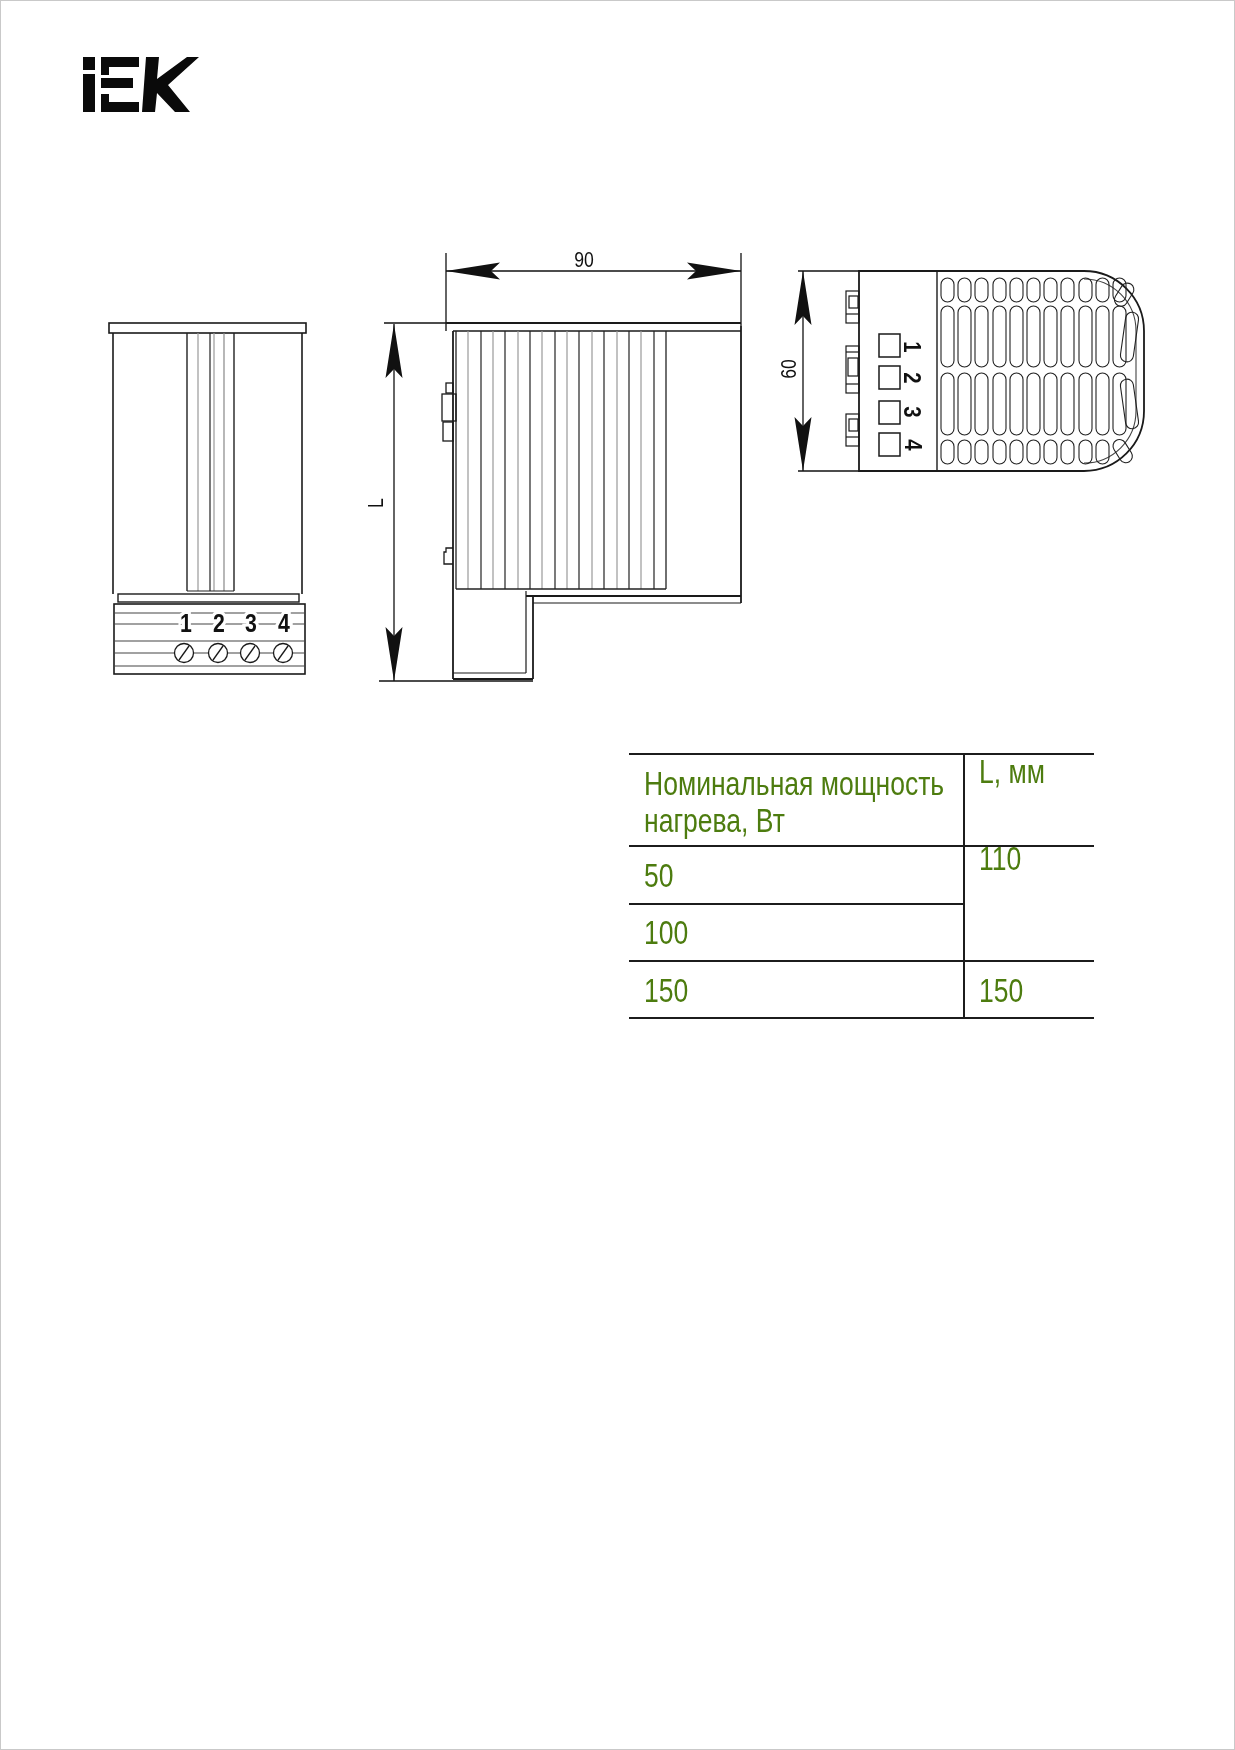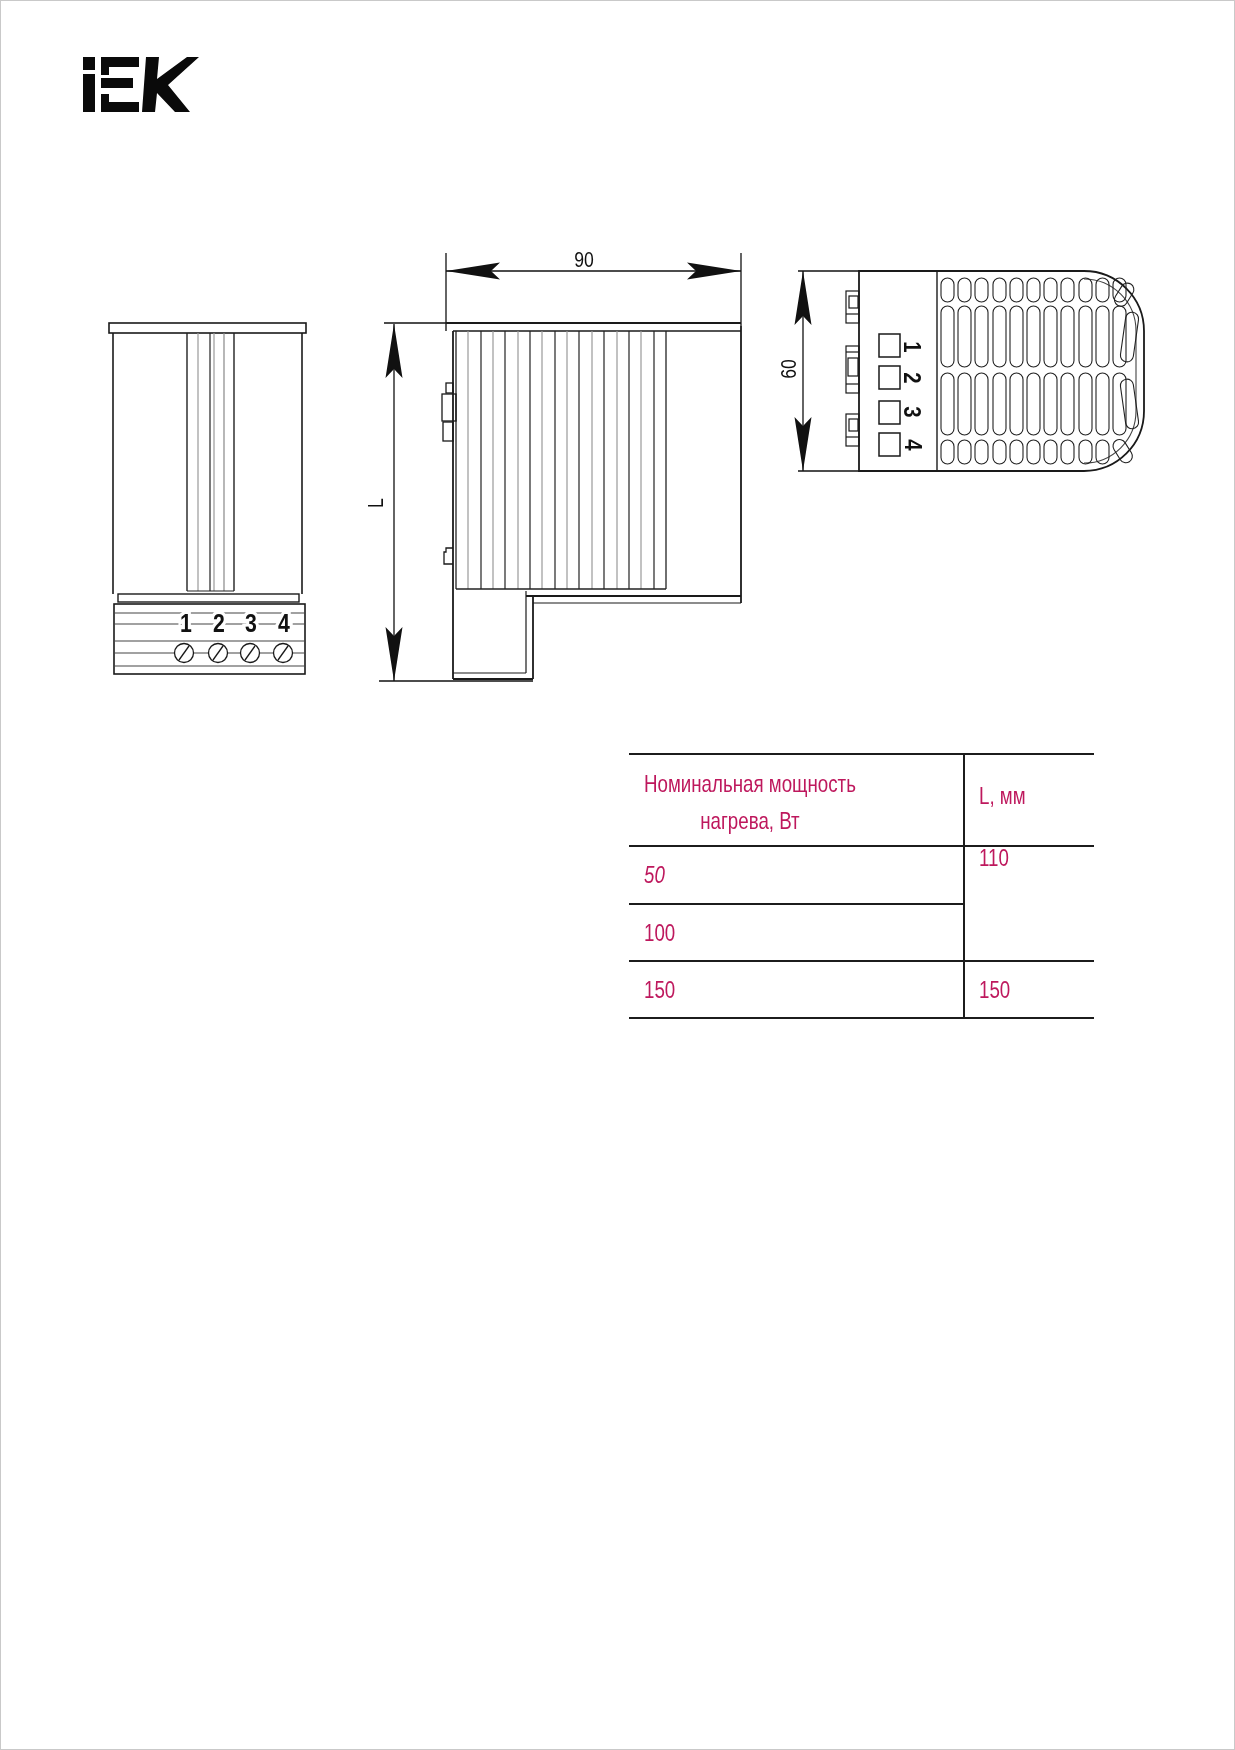--- a/index.html
+++ b/index.html
@@ -8,34 +8,34 @@
     background:#fff;border:1px solid #c9c9c9;box-sizing:border-box;
     font-family:"Liberation Sans",sans-serif;color:#111;overflow:hidden;
   }
   svg{position:absolute;overflow:visible;}
   .sr{position:absolute;width:1px;height:1px;overflow:hidden;clip:rect(0 0 0 0);white-space:nowrap;}
   
   .dim-txt{font-family:"Liberation Sans",sans-serif;font-size:22px;fill:#111;}
   .num-txt{font-family:"Liberation Sans",sans-serif;font-size:25px;font-weight:bold;fill:#111;}
   .num-txt-sm{font-family:"Liberation Sans",sans-serif;font-size:24px;font-weight:bold;fill:#111;}
   
-  .tbl{position:absolute;left:628px;top:752px;width:465px;height:266px;font-size:24px;color:#be185d;text-align:center;}
+  .tbl{position:absolute;left:628px;top:752px;width:465px;height:266px;font-size:34px;color:#4d7c0f;}
   .tline{position:absolute;background:#1c1c1c;}
   .t-top   {left:0;top:0;width:465px;height:2px;}
   .t-hdr   {left:0;top:92px;width:465px;height:2px;}
   .t-r1    {left:0;top:150px;width:334px;height:2px;}
   .t-r2    {left:0;top:207px;width:465px;height:2px;}
   .t-bot   {left:0;top:264px;width:465px;height:2px;}
   .t-vd    {left:334px;top:0;width:2px;height:266px;}
   .t-cell{position:absolute;white-space:nowrap;}
   .cnd{display:inline-block;transform:scaleX(0.78);transform-origin:0 50%;}
   .cnd-b{display:block;transform:scaleX(0.78);transform-origin:0 0;line-height:37px;}
   .hdr-c1{left:15px;top:12px;}
-  .hdr-c2{left:350px;top:24px;line-height:37px;}
-  .r1c1{left:15px;top:93px;height:61px;line-height:58px;font-style:italic;}
+  .hdr-c2{left:350px;top:0;line-height:37px;}
+  .r1c1{left:15px;top:93px;height:61px;line-height:58px;}
   .r1c2{left:350px;top:76px;height:58px;line-height:58px;}
   .r2c1{left:15px;top:151px;height:66px;line-height:57px;}
   .r3c1{left:15px;top:208px;height:58px;line-height:58px;}
   .r3c2{left:350px;top:208px;height:58px;line-height:58px;}
 </style>
 </head>
 <body>
 
 <div class="page">
 

